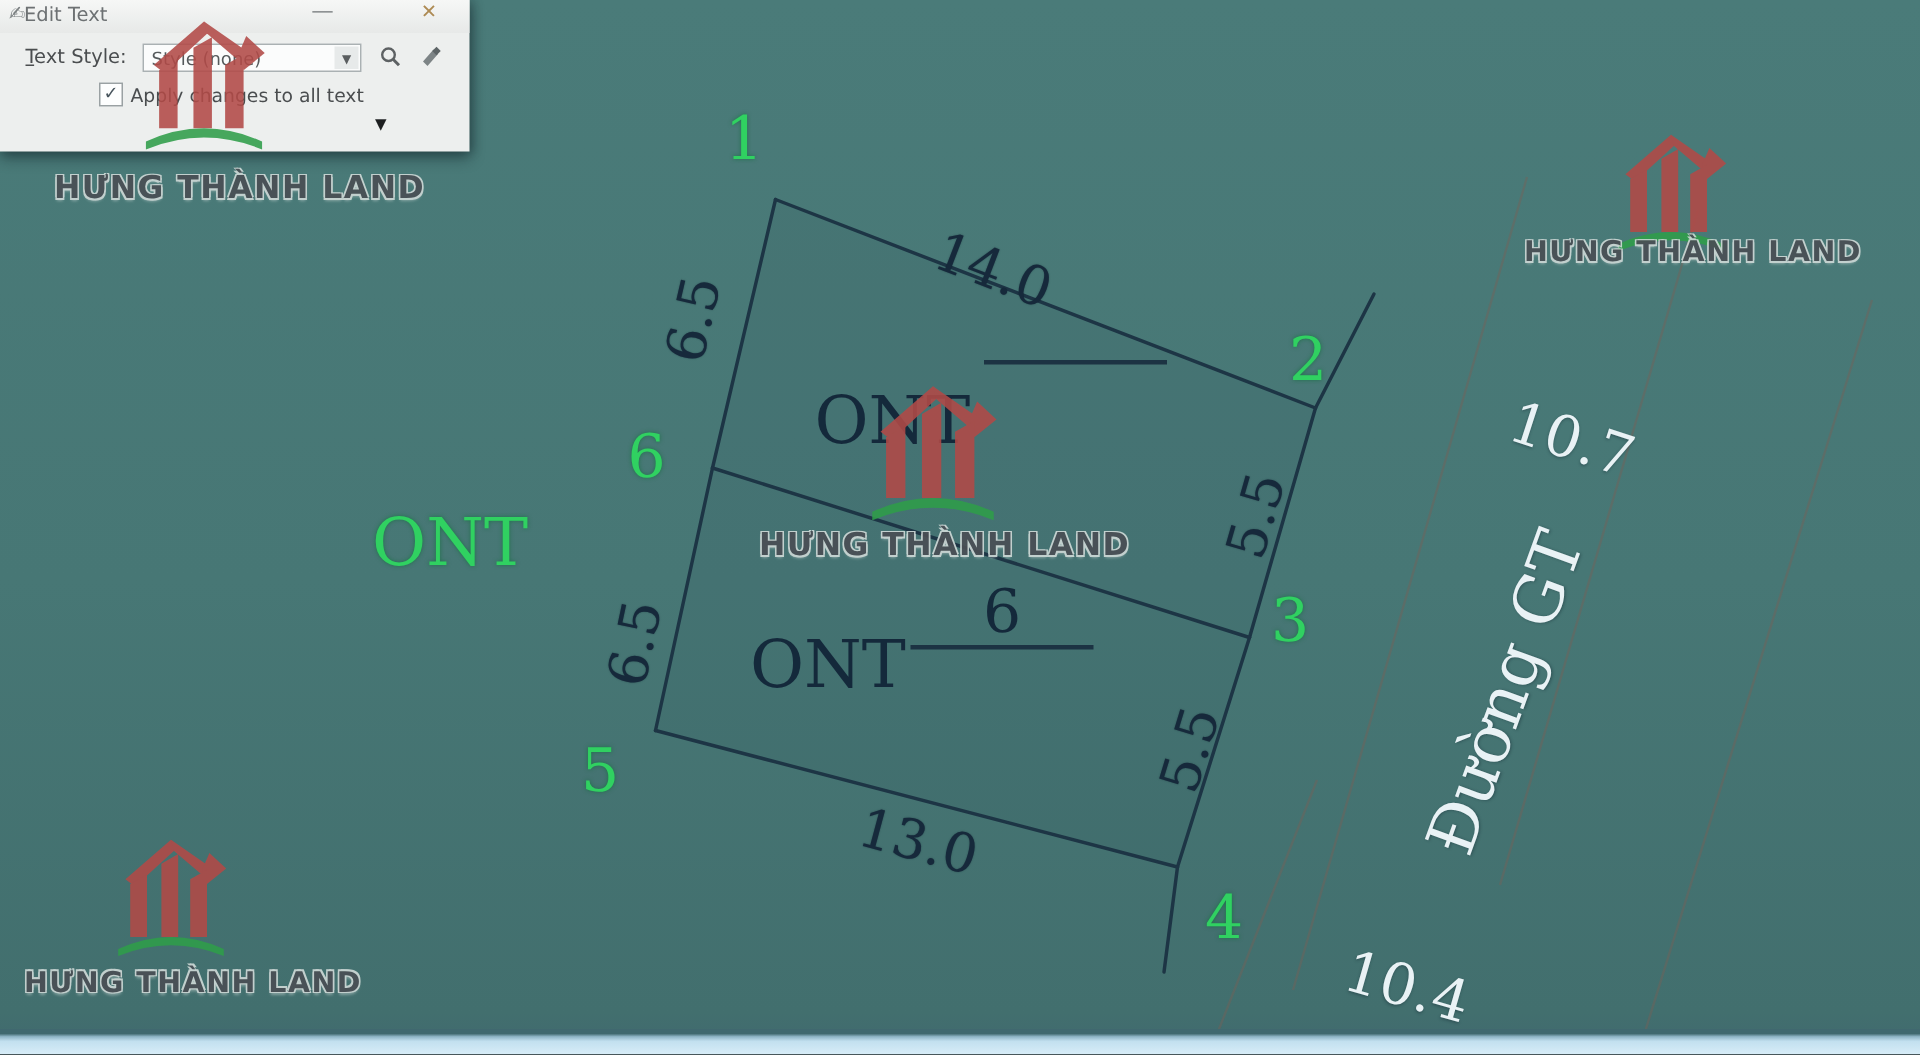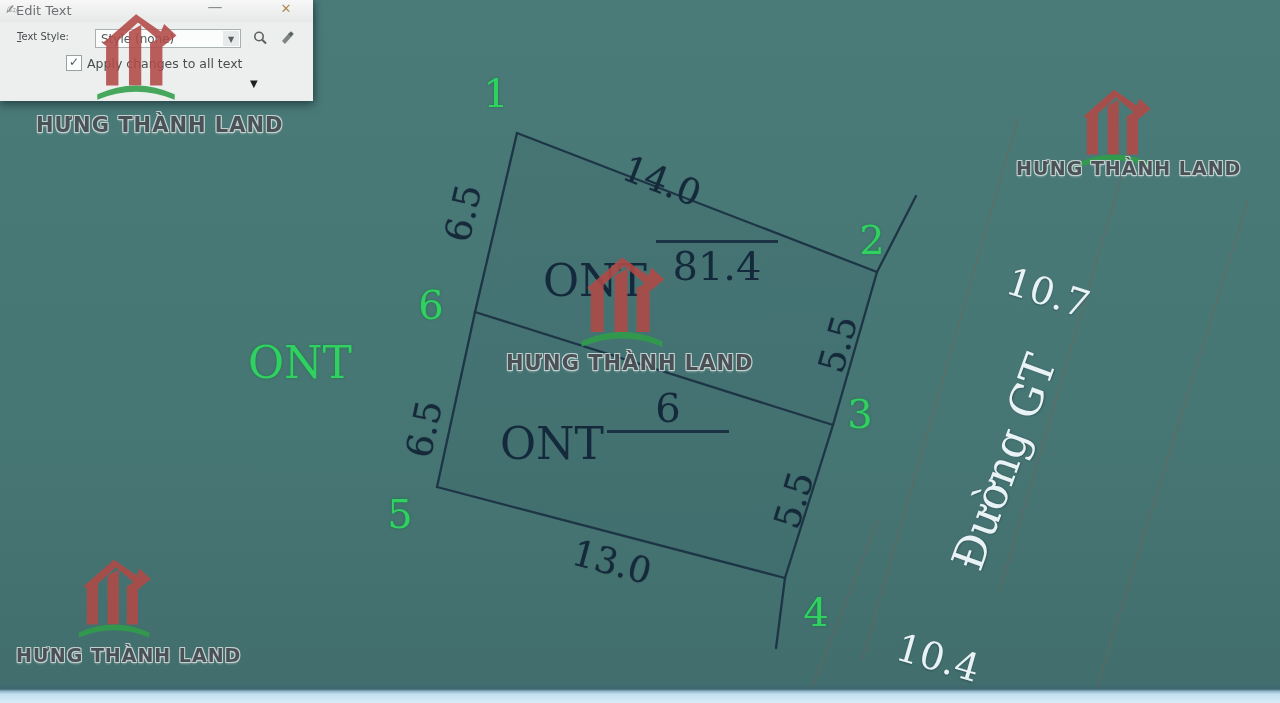--- a/index.html
+++ b/index.html
@@ -29,21 +29,21 @@
   #dialog{position:absolute;left:0;top:0;width:313px;height:101px;background:#edefee;
        box-shadow:0 4px 9px rgba(10,25,30,.45),2px 0 6px rgba(10,25,30,.25);
        font-family:"DejaVu Sans",sans-serif;color:#3c3f41;}
   #dialog .titlebar{position:absolute;left:0;top:0;right:0;height:22px;
        background:linear-gradient(180deg,#f6f7f6,#e7e9e8);}
   #dialog .title{position:absolute;left:16px;top:3px;font-size:13px;color:#6d7173;}
   #dialog .ticon{position:absolute;left:6px;top:2px;font-size:13px;color:#7b8082;}
   .win-btn{position:absolute;top:1px;font-size:13px;color:#8a8e90;width:20px;text-align:center;cursor:default;}
   #min-btn{left:205px;top:-2px;font-size:15px;}
   #close-btn{left:276px;color:#97681f;opacity:.75;}
-  .lbl{font-size:10px;color:#4a4d4f;}
+  .lbl{font-size:13px;color:#4a4d4f;}
   .combo{position:absolute;left:95px;top:29px;width:146px;height:19px;background:#fbfcfc;
        border:1px solid #aab1b3;font-size:12px;color:#555a5c;line-height:19px;padding-left:5px;box-sizing:border-box;}
   .combo-arrow{position:absolute;right:1px;top:1px;bottom:1px;width:16px;background:#e7eaea;
        font-size:8px;color:#5a5e60;text-align:center;line-height:17px;}
   .chk{position:absolute;left:66px;top:55px;width:14px;height:14px;background:#fdfefe;border:1px solid #9aa1a3;
        font-size:12px;line-height:13px;text-align:center;color:#47545c;}
   .expander{position:absolute;left:250px;top:78px;font-size:10px;color:#1d1f20;}
 </style>
 </head>
 <body>
@@ -106,21 +106,20 @@
   <div class="abs ctr dim" style="left:612px;top:562px;transform:translate(-50%,-50%) rotate(15deg);">13.0</div>
 
   <div class="abs ctr white-label" style="left:1048px;top:293px;font-size:38px;transform:translate(-50%,-50%) rotate(18deg);">10.7</div>
   <div class="abs ctr white-label" style="left:938px;top:658px;font-size:38px;transform:translate(-50%,-50%) rotate(16deg);">10.4</div>
   <div class="abs ctr white-label" style="left:1004px;top:462px;font-size:44px;transform:translate(-50%,-50%) rotate(-70deg);">Đường GT</div>
 
   <div class="abs parcel-label" style="left:543px;top:255px;">ONT</div>
   <div class="frac" style="left:656px;top:238px;width:122px;">
     <span class="num"></span>
     <span class="bar"></span>
-    <span class="den">81.4</span>
   </div>
 
   <div class="abs parcel-label" style="left:500px;top:418px;">ONT</div>
   <div class="frac" style="left:607px;top:388px;width:122px;">
     <span class="num">6</span>
     <span class="bar"></span>
   </div>
 
   <div id="dialog">
     <div class="titlebar">

